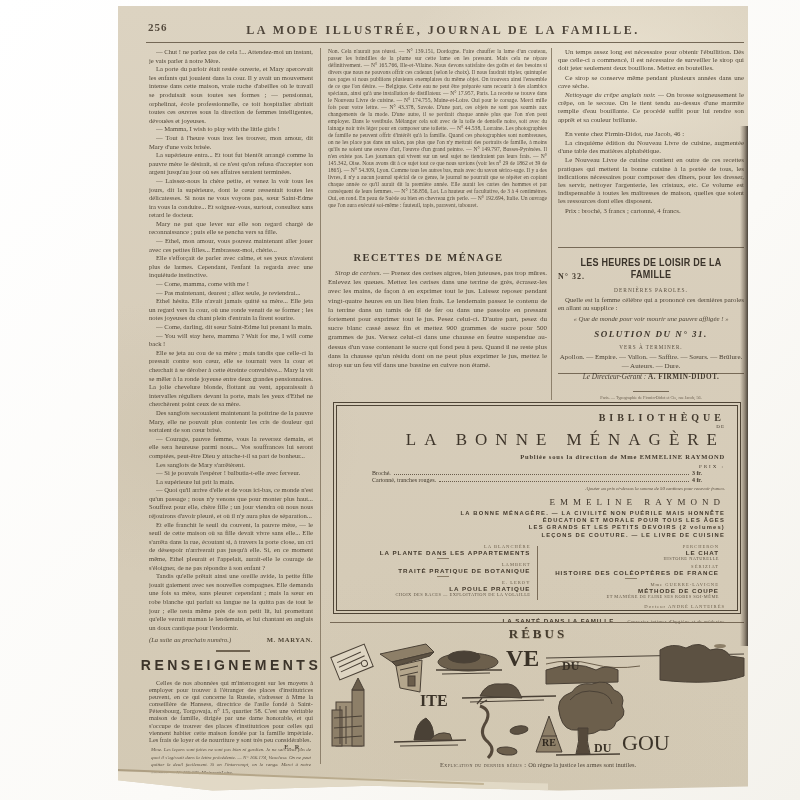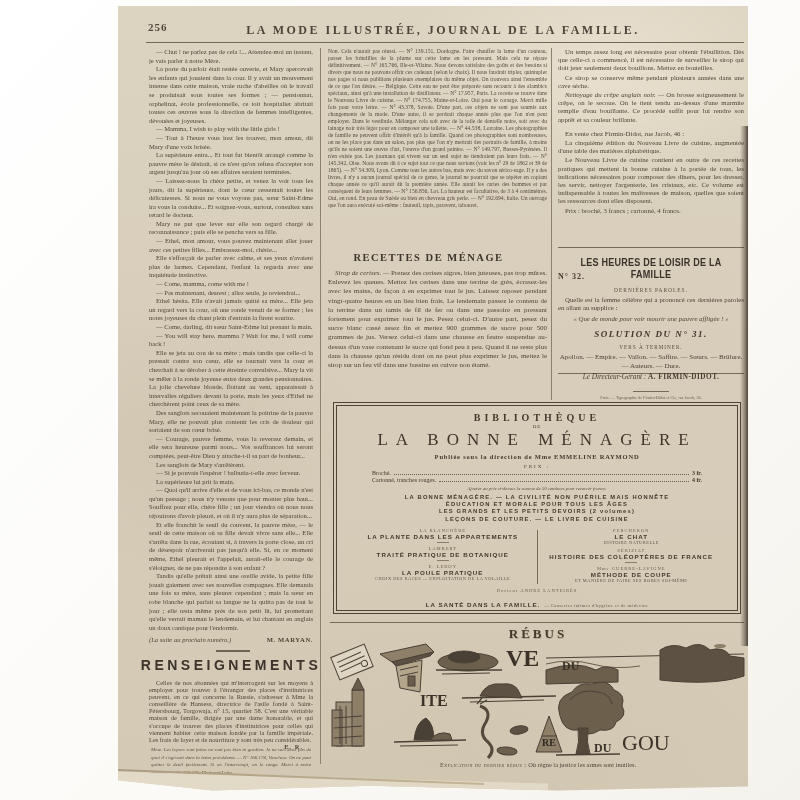--- a/index.html
+++ b/index.html
@@ -79,21 +79,21 @@
   .r-rule2 { left:440px; top:367px; width:186px; }
   .director { position:absolute; left:440px; top:367px; width:186px; text-align:center; font-size:7.2px; color:#453c30; }
   .director .label { font-style:italic; }
   .director .name { font-weight:bold; letter-spacing:.5px; }
   .r-rule3 { left:515px; top:385px; width:36px; }
   .imprint { position:absolute; left:436px; top:389px; width:194px; text-align:center; font-size:4.2px; color:#6c6050; }
 
   
   .ad-box { position:absolute; left:215px; top:396px; width:408px; height:212px;
     border:1px solid #4f4536; }
-  .ad-inner { position:absolute; inset:2px; border:1px solid #4f4536; padding:6px 12px 4px; text-align:center; color:#433a2e; }
+  .ad-inner { position:absolute; inset:2px; border:1px solid #4f4536; padding:6px 12px 4px; text-align:right; color:#433a2e; }
   .ad-title { font-weight:bold; font-size:10px; letter-spacing:4px; }
   .ad-de { font-size:5px; letter-spacing:1px; margin-top:1px; }
   .ad-name { font-size:17px; letter-spacing:8px; margin-top:1px; color:#3e352a; }
   .ad-direction { font-size:6.5px; font-weight:bold; letter-spacing:.8px; margin-top:3px; }
   .ad-prix { font-size:5px; letter-spacing:2px; margin-top:4px; }
   .price-table { width:330px; margin:1px auto 0; font-size:6px; }
   .price-row { display:flex; align-items:baseline; height:7px; }
   .price-leader { flex:1; border-bottom:1px dotted #6a5d4c; margin:0 3px 1px; }
   .price-value { font-weight:bold; }
   .ad-franco { font-size:4.8px; font-style:italic; margin-top:2px; color:#5a4f41; }
@@ -214,20 +214,21 @@
             <span class="price-leader"></span>
             <span class="price-value">3 fr.</span>
           </div>
           <div class="price-row">
             <span>Cartonné, tranches rouges.</span>
             <span class="price-leader"></span>
             <span class="price-value">4 fr.</span>
           </div>
         </div>
         <div class="ad-franco">Ajouter au prix ci-dessus la somme de 50 centimes pour recevoir franco.</div>
+        <div class="ad-author">EMMELINE RAYMOND</div>
         <div class="ad-works">
           <div>LA BONNE MÉNAGÈRE. — LA CIVILITÉ NON PUÉRILE MAIS HONNÊTE</div>
           <div>ÉDUCATION ET MORALE POUR TOUS LES ÂGES</div>
           <div>LES GRANDS ET LES PETITS DEVOIRS (2 volumes)</div>
           <div>LEÇONS DE COUTURE. — LE LIVRE DE CUISINE</div>
         </div>
         <div class="ad-cols">
           <div class="ad-col">
             <div class="entry">
               <div class="entry-author">LA BLANCHÈRE</div>

